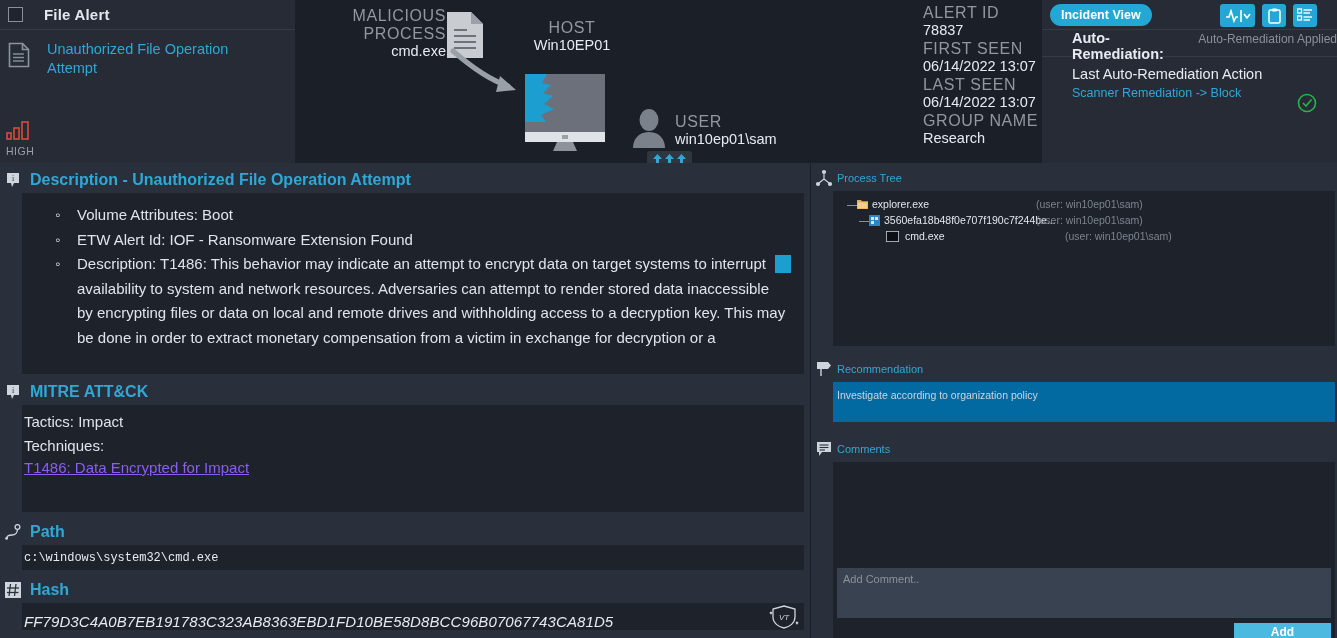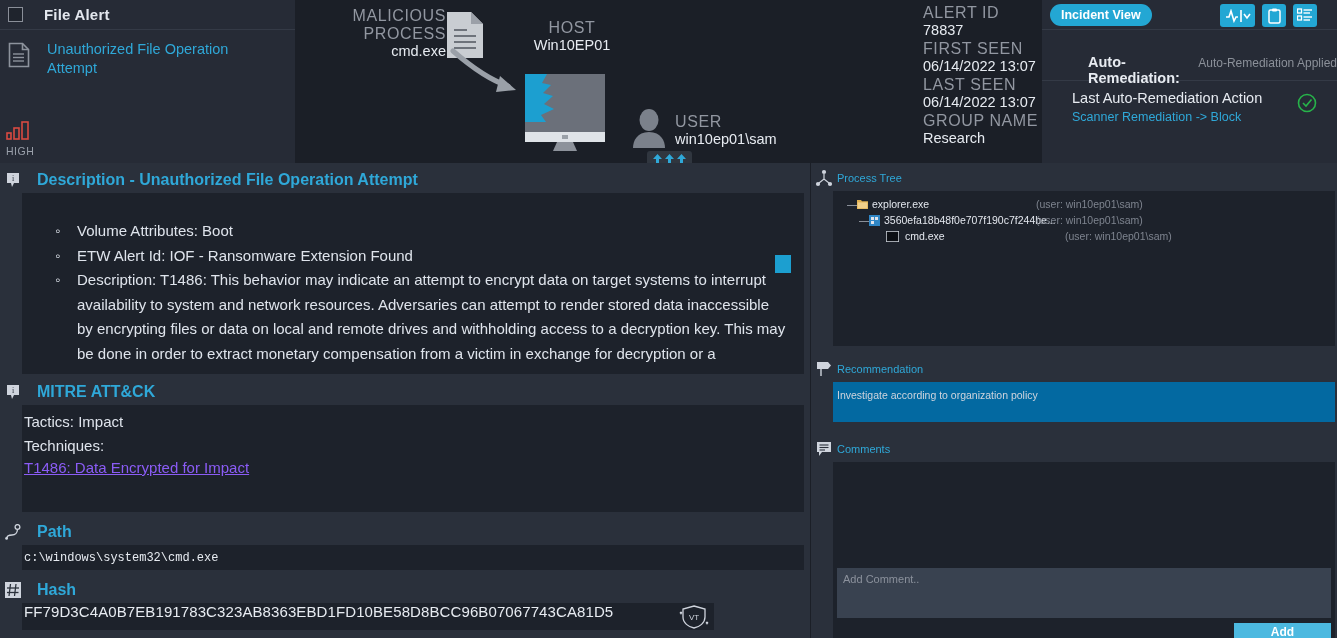--- a/index.html
+++ b/index.html
@@ -82,23 +82,22 @@
     background: #23a7d4; color: #fff; font-size: 12.5px; font-weight: bold;
     border-radius: 11px; padding: 4px 11px; border: none; cursor: pointer;
   }
   #header-icon-group { position: absolute; right: 20px; top: 4px; display: flex; gap: 7px; }
   .sq-icon-btn {
     width: 24px; height: 23px; background: #23a7d4; border-radius: 3px;
     display: flex; align-items: center; justify-content: center; cursor: pointer;
   }
   .sq-icon-btn.wide { width: 35px; }
   #auto-remed-row {
-    height: 27px; display: flex; align-items: baseline; padding-left: 46px;
+    height: 27px; display: flex; align-items: baseline; padding-left: 30px;
     border-bottom: 1px solid #343a46;
-    margin-top: 24px;
   }
   #auto-remed-key { font-size: 14.5px; color: #e7ebf1; font-weight: bold; }
   #auto-remed-val { font-size: 12px; color: #8b9099; margin-left: 5px; white-space: nowrap; }
   #last-remed-title { font-size: 14.5px; color: #e7ebf1; padding: 9px 0 0 30px; }
   #last-remed-action {
     font-size: 12.5px; color: #2fa8d8; padding: 4px 0 0 30px; cursor: pointer;
   }
   #remed-check { position: absolute; right: 20px; top: 93px; }
 
   
@@ -108,27 +107,27 @@
     background: #2a303b; position: relative;
   }
   #right-pane {
     flex: 1 1 auto; height: 475px; background: #2a303b;
     border-left: 1px solid #1b1f27; position: relative;
   }
 
   .sec-head { display: flex; align-items: center; height: 26px; padding-left: 4px; }
   .sec-ico { width: 18px; height: 18px; flex: 0 0 18px; display: flex;
              align-items: center; justify-content: center; }
-  .sec-title { font-size: 16px; color: #2fa8d8; margin-left: 15px; font-weight: bold; }
+  .sec-title { font-size: 16px; color: #2fa8d8; margin-left: 8px; font-weight: bold; }
   .panel-box { background: #1d222b; margin-left: 22px; }
 
   
   #desc-head { margin-top: 4px; }
   #desc-box { width: 782px; height: 181px; position: relative; overflow: hidden; }
-  #desc-list { list-style: none; padding: 26px 0 0 55px; }
+  #desc-list { list-style: none; padding: 10px 0 0 55px; }
   #desc-list li {
     font-size: 15px; line-height: 24.5px; color: #dfe4ec;
     position: relative; max-width: 710px;
   }
   #desc-list li::before {
     content: "\25E6"; position: absolute; left: -22px; top: 0;
     color: #dfe4ec; font-size: 15px;
   }
   #desc-scrollthumb {
     position: absolute; right: 13px; top: 62px; width: 16px; height: 18px;
@@ -144,22 +143,22 @@
     cursor: pointer; display: inline-block; margin-top: 1px;
   }
 
   
   #path-head { margin-top: 7px; }
   #path-box { width: 782px; height: 25px; display: flex; align-items: center; }
   #path-value { font-size: 12px; color: #e7ebf1; padding-left: 2px; font-family: Liberation Mono, monospace; }
 
   
   #hash-head { margin-top: 7px; }
-  #hash-box { width: 692px; height: 27px; display: flex; align-items: flex-start;
-              position: relative; }
+  #hash-box { width: 782px; height: 27px; display: flex; align-items: flex-end;
+              position: relative; font-style: italic; }
   #hash-value { font-size: 15px; color: #e7ebf1; padding-left: 2px; letter-spacing: .1px; }
   #vt-badge { position: absolute; right: 4px; top: 2px; }
 
   
   #ptree-head { margin-top: 2px; }
   .sm-title { font-size: 11px; color: #2fa8d8; margin-left: 4px; }
   #ptree-box {
     width: 502px; height: 155px; margin-left: 22px; background: #1d222b; padding-top: 6px;
   }
   .ptree-row { display: flex; align-items: center; height: 14px; margin-bottom: 2px;

